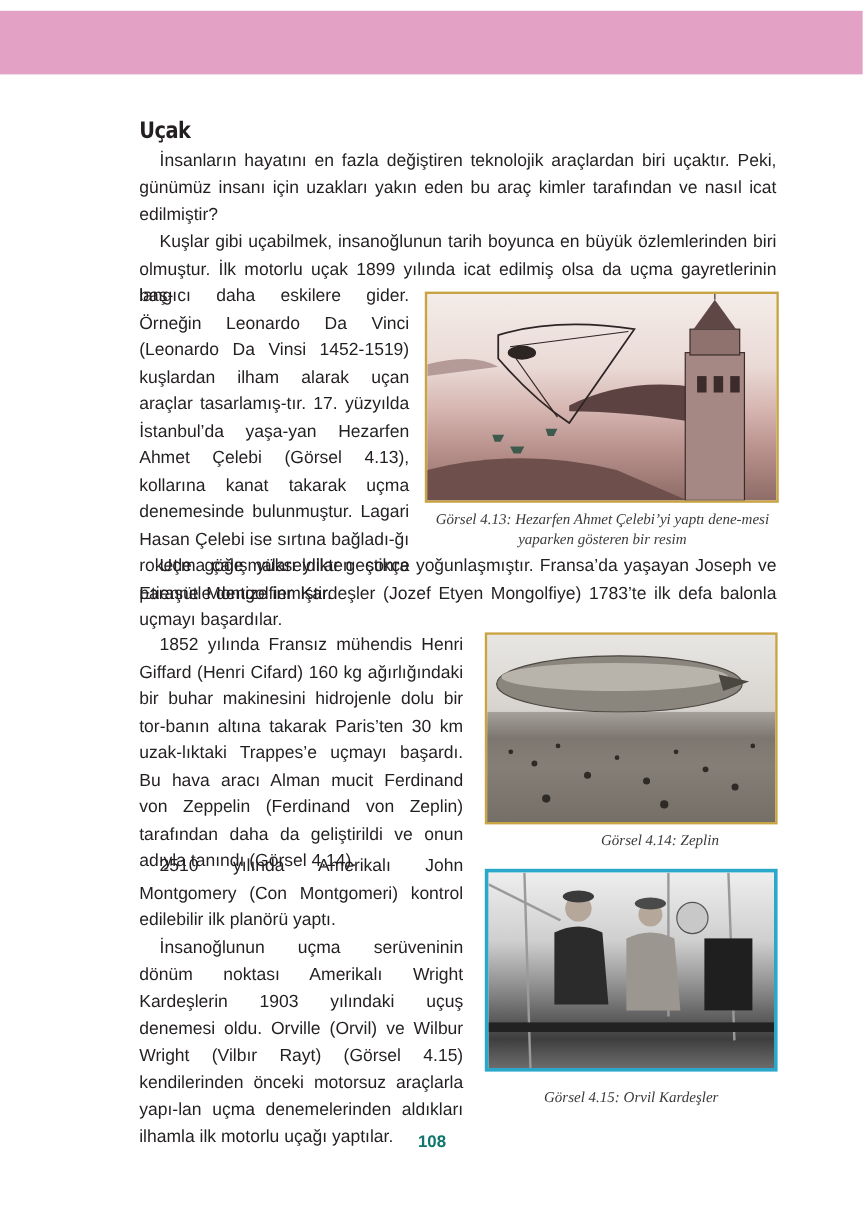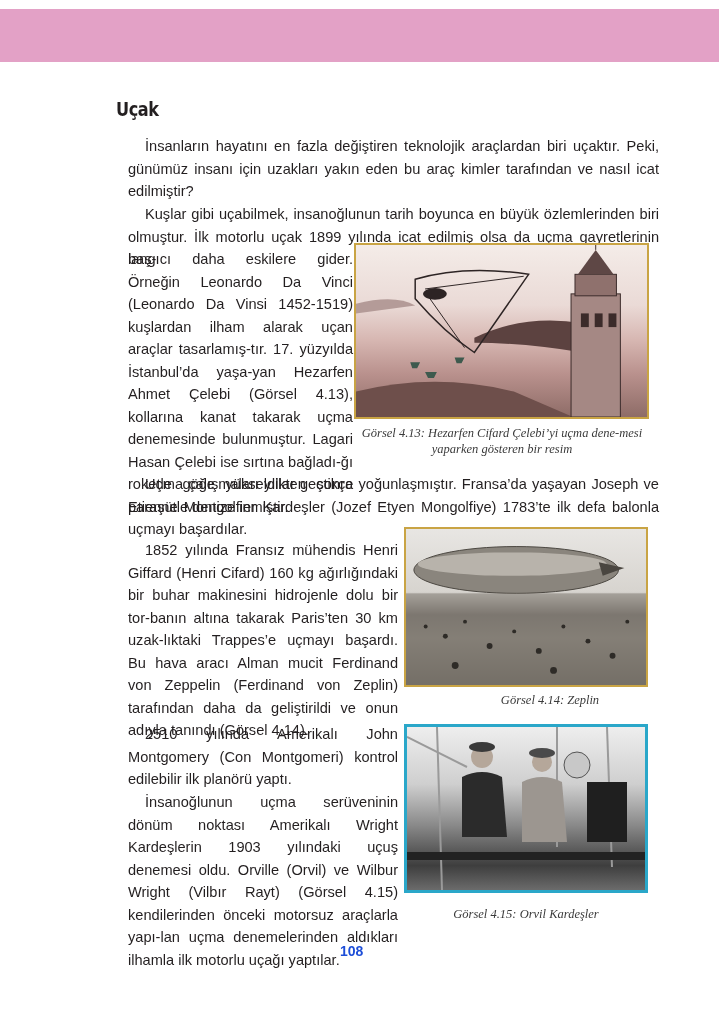--- a/index.html
+++ b/index.html
@@ -2,43 +2,43 @@
 <html><head>
 <meta charset="utf-8">
 <style>
   html, body { margin: 0; padding: 0; background: #ffffff; }
   body { width: 719px; height: 1024px; position: relative; overflow: hidden;
          font-family: "Liberation Sans", sans-serif; color: #231f20; }
   .band { position: absolute; left: 0; top: 9px; width: 719px; height: 53px; background: #e3a1c6; }
   .title { position: absolute; left: 116px; top: 98px; font-family: "DejaVu Sans", sans-serif;
            font-weight: bold; font-size: 19px; color: #231f20; letter-spacing: -0.5px; transform: scaleX(0.85); transform-origin: left; }
   .para { position: absolute; font-size: 14.6px; line-height: 22.5px; text-align: justify;
-          text-indent: 17px; margin: 12px; }
+          text-indent: 17px; margin: 0; }
   .p1 { left: 116px; top: 123px; width: 531px; }
   .p2 { left: 116px; top: 191px; width: 531px; }
   .p2b { left: 116px; top: 236px; width: 225px; text-indent: 0; }
   .p3 { left: 116px; top: 461px; width: 531px; }
   .p4 { left: 116px; top: 527px; width: 270px; }
   .p5 { left: 116px; top: 711px; width: 270px; }
   .p6 { left: 116px; top: 779px; width: 270px; }
   .fig { position: absolute; box-sizing: border-box; overflow: hidden; }
   .fig1 { left: 354px; top: 243px; width: 295px; height: 176px; border: 2px solid #c9a444;
           background: linear-gradient(180deg, #f4ece8 0%, #eadad6 35%, #d7b7b2 55%, #b9918d 75%, #8e6c67 100%); }
   .fig2 { left: 404px; top: 527px; width: 244px; height: 160px; border: 2px solid #c9a444;
           background: linear-gradient(180deg, #e8e6e3 0%, #d7d4cf 40%, #7d7872 55%, #8d887f 70%, #6d6860 100%); }
   .fig3 { left: 404px; top: 724px; width: 244px; height: 169px; border: 3px solid #2aa7c9;
           background: linear-gradient(180deg, #eeeeee 0%, #cfcfcf 35%, #8a8a8a 60%, #3e3e3e 85%, #6b6b6b 100%); }
   .fig svg { position: absolute; left: 0; top: 0; width: 100%; height: 100%; }
   .cap { position: absolute; font-family: "Liberation Serif", serif; font-style: italic;
          font-size: 12.5px; line-height: 16px; color: #3a3a3a; text-align: center; }
   .cap1 { left: 356px; top: 425px; width: 292px; }
   .cap2 { left: 428px; top: 692px; width: 244px; }
   .cap3 { left: 404px; top: 906px; width: 244px; }
-  .pagenum { position: absolute; left: 340px; top: 943px; width: 40px; 
-             font-weight: bold; font-size: 14px; color: #1d4ed8; }
+  .pagenum { position: absolute; left: 340px; top: 943px; width: 40px; text-align: center;
+             font-weight: bold; font-size: 14px; color: #0f766e; }
 </style>
 </head>
 <body>
 
 <div class="band"></div>
 
 <div class="title">Uçak</div>
 
 <p class="para p1">İnsanların hayatını en fazla değiştiren teknolojik araçlardan biri uçaktır. Peki, günümüz insanı için uzakları yakın eden bu araç kimler tarafından ve nasıl icat edilmiştir?</p>
 <p class="para p2">Kuşlar gibi uçabilmek, insanoğlunun tarih boyunca en büyük özlemlerinden biri olmuştur. İlk motorlu uçak 1899 yılında icat edilmiş olsa da uçma gayretlerinin baş-</p>
@@ -56,21 +56,21 @@
     <rect x="218" y="50" width="50" height="126" fill="#a58884" stroke="#3b2b2a"></rect>
     <rect x="222" y="30" width="42" height="22" fill="#8f716d" stroke="#3b2b2a"></rect>
     <path d="M225 30 L243 5 L261 30 Z" fill="#5e4745"></path>
     <line x1="243" y1="5" x2="243" y2="-5" stroke="#3b2b2a"></line>
     <rect x="228" y="70" width="8" height="14" fill="#3b2b2a"></rect>
     <rect x="242" y="70" width="8" height="14" fill="#3b2b2a"></rect>
     <rect x="256" y="70" width="8" height="14" fill="#3b2b2a"></rect>
     <path d="M55 120 l10 0 l-3 6 l-5 0 Z M70 130 l12 0 l-3 6 l-6 0 Z M100 115 l10 0 l-3 6 l-5 0 Z" fill="#3e5a4e"></path>
   </svg>
 </div>
-<div class="cap cap1">Görsel 4.13: Hezarfen Cifard Çelebi’yi uçma dene-mesi yaparken gösteren bir resim</div>
+<div class="cap cap1">Görsel 4.13: Hezarfen Ahmet Çelebi’yi yaptı dene-mesi yaparken gösteren bir resim</div>
 
 <p class="para p3">Uçma çalışmaları yıllar geçtikçe yoğunlaşmıştır. Fransa’da yaşayan Joseph ve Etienne Montgolfier Kardeşler (Jozef Etyen Mongolfiye) 1783’te ilk defa balonla uçmayı başardılar.</p>
 
 <p class="para p4">1852 yılında Fransız mühendis Henri Giffard (Henri Cifard) 160 kg ağırlığındaki bir buhar makinesini hidrojenle dolu bir tor-banın altına takarak Paris’ten 30 km uzak-lıktaki Trappes’e uçmayı başardı. Bu hava aracı Alman mucit Ferdinand von Zeppelin (Ferdinand von Zeplin) tarafından daha da geliştirildi ve onun adıyla tanındı (Görsel 4.14).</p>
 
 <div class="fig fig2">
   <svg viewBox="0 0 244 160" preserveAspectRatio="none">
     <ellipse cx="112" cy="42" rx="104" ry="24" fill="#8a857d" stroke="#4a4640"></ellipse>
     <ellipse cx="108" cy="36" rx="96" ry="12" fill="#b8b3ab"></ellipse>
     <path d="M196 34 L222 40 L200 48 Z" fill="#4a4640"></path>

